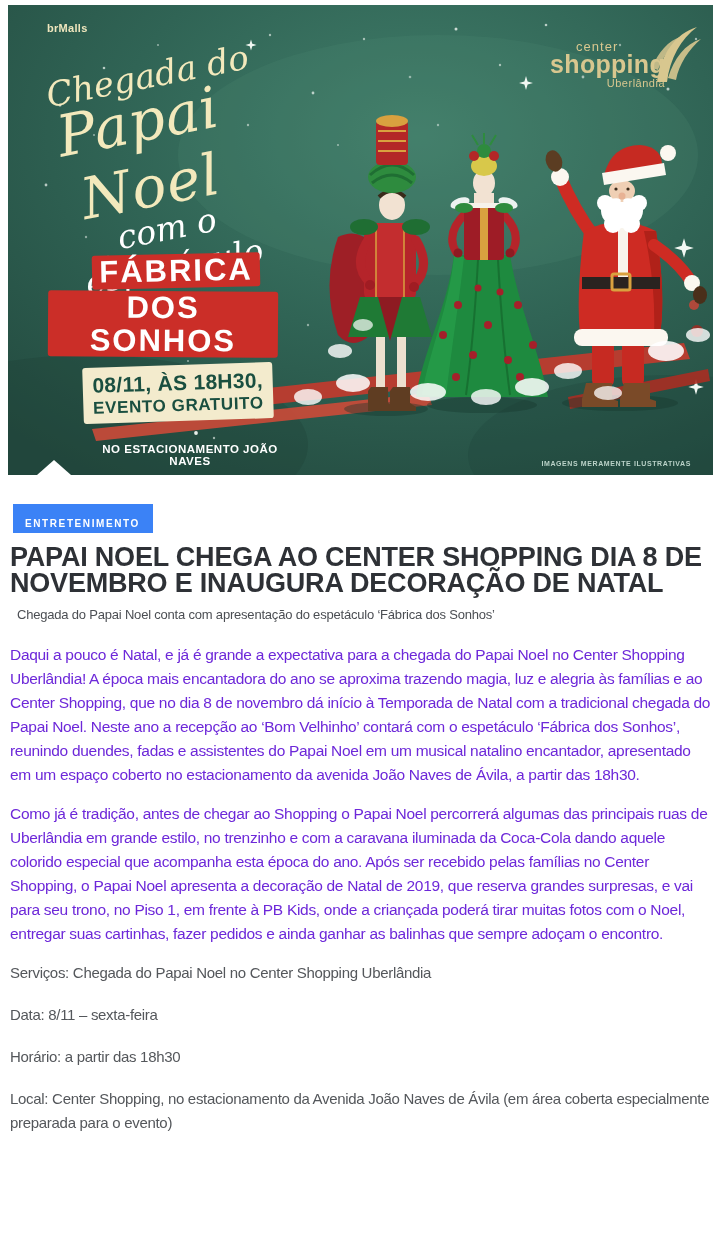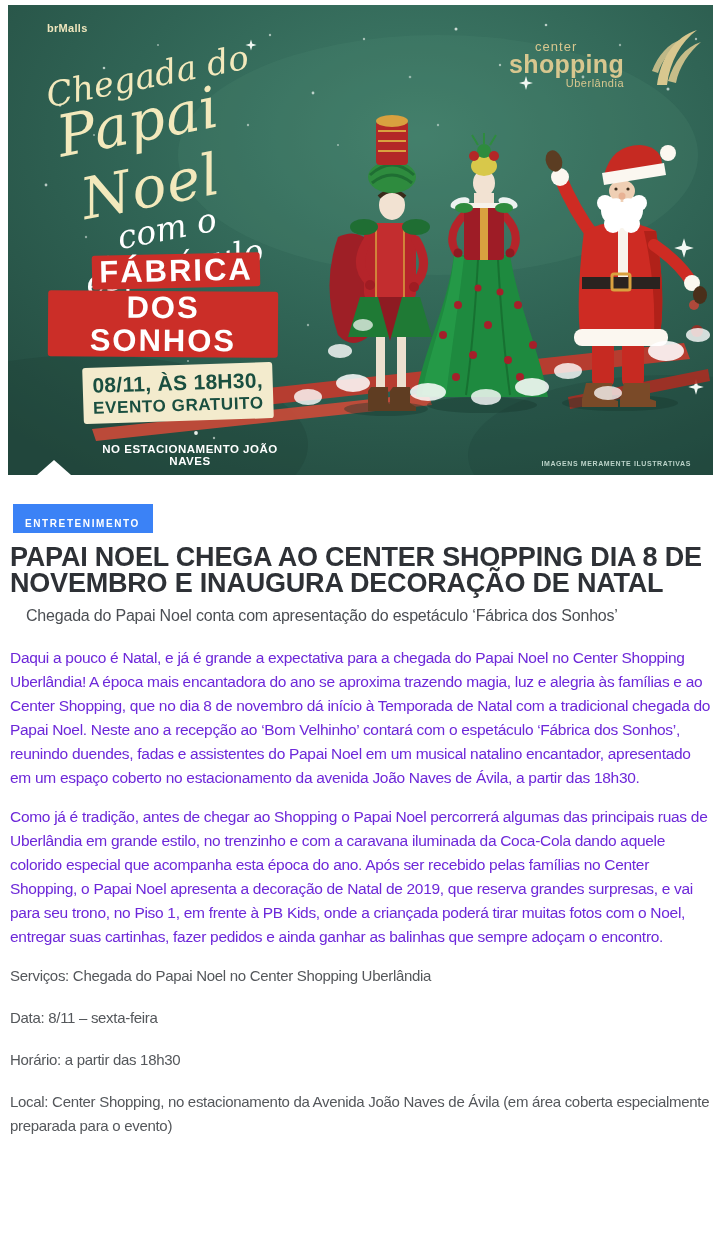--- a/index.html
+++ b/index.html
@@ -14,21 +14,21 @@
     position:absolute; left:8px; top:5px; width:705px; height:470px;
     background:#2d6052; overflow:hidden;
   }
   .banner .scene { position:absolute; left:0; top:0; }
 
   .brand {
     position:absolute; left:27px; top:17px;
     color:#efe6bd; font-size:11px; font-weight:bold; letter-spacing:.3px;padding-left:12px;
   }
 
-  .logo { position:absolute; top:16px; right:10px; display:flex; align-items:flex-end; color:#d8c78f;gap:41px; }
+  .logo { position:absolute; top:16px; right:10px; display:flex; align-items:center; color:#d8c78f; }
   .logo-text { text-align:left; margin-top:18px; }
   .logo-center { font-size:13px; letter-spacing:1px; margin-left:26px; margin-bottom:-4px; }
   .logo-shopping { font-size:25px; font-weight:bold; letter-spacing:.3px; }
   .logo-city { font-size:11px; text-align:right; margin-top:-2px; letter-spacing:.5px; }
   .logo-leaves { margin-left:-16px; margin-top:0; }
 
   .script-block {
     position:absolute; left:18px; top:52px; width:250px;
     transform:rotate(-11deg); transform-origin:50% 50%;
     font-family:"DejaVu Serif", serif; font-style:italic;
@@ -79,22 +79,22 @@
     font-size:10px; font-weight:bold; letter-spacing:1.6px;
     padding:14px 13px 4px 12px; border:none; cursor:pointer;
     font-family:"Liberation Sans", sans-serif;
   }
 
   .headline {
     margin:12px 0 0; color:#2e3136;
     font-size:27px; line-height:25.5px; font-weight:bold; letter-spacing:-0.2px;
   }
   .subtitle {
-    margin:11px 16px 21px; color:#4b4e53;
-    font-size:16px; letter-spacing:-0.2px;
+    margin:11px 7px 21px; color:#4b4e53;
+    font-size:13px; letter-spacing:-0.2px;
   }
   .body-copy p {
     margin:0 0 15px; color:#6d28d9;
     font-size:15.5px; line-height:24px; letter-spacing:-0.3px;
   }
   .details p {
     margin:0 0 18px; color:#54575b;
     font-size:15px; line-height:24px; letter-spacing:-0.3px;
   }
   .details p.tight { margin-bottom:0; }

